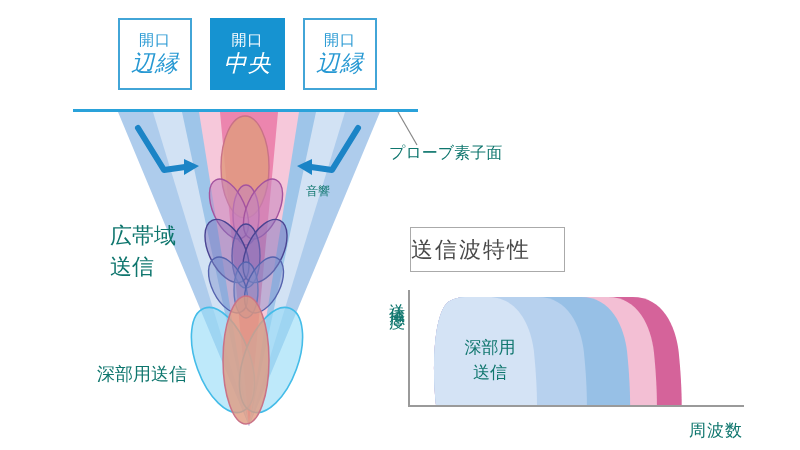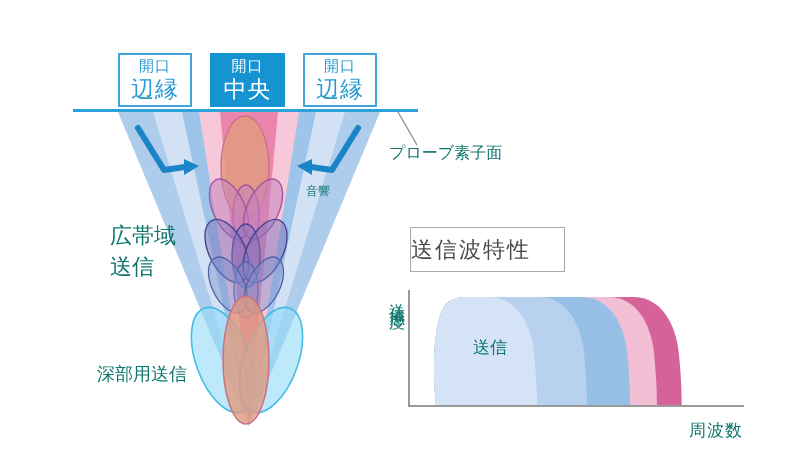--- a/index.html
+++ b/index.html
@@ -1,26 +1,26 @@
 <!DOCTYPE html>
 <html><head>
 <meta charset="utf-8">
 <style>
   html,body{margin:0;padding:0;background:#fff;}
   .canvas{position:relative;width:800px;height:450px;background:#ffffff;overflow:hidden;
           font-family:"Liberation Sans","DejaVu Sans",sans-serif;color:#4a4a4a;}
   svg.layer{position:absolute;left:0;top:0;}
   
-  .ap-box{position:absolute;top:18px;width:74px;height:54px;box-sizing:border-box;
+  .ap-box{position:absolute;top:18px;width:74px;height:72px;box-sizing:border-box;
           display:flex;flex-direction:column;justify-content:center;
-          text-align:center;line-height:1.15;margin-top:35px;}
+          text-align:center;line-height:1.15;}
   .ap-box.outline{background:#ffffff;border:2px solid #42a5d7;color:#2899d3;}
   .ap-box.filled{background:#1693d1;border:2px solid #1693d1;color:#ffffff;}
   .ap-line1{font-size:15px;letter-spacing:1px;}
-  .ap-line2{font-size:23px;letter-spacing:1px;margin-top:2px;}
+  .ap-line2{font-size:23px;letter-spacing:1px;margin-top:2px;font-style:italic;}
   
   .probe-line{position:absolute;left:73px;top:109px;width:345px;height:3px;background:#2aa2da;}
   
   .lbl{position:absolute;color:#0f766e;}
   .lbl-probe{left:389px;top:143px;font-size:16px;}
   .lbl-noise{left:306px;top:183px;font-size:12px;line-height:1.4;}
   .lbl-broadband{left:110px;top:221px;font-size:22px;line-height:1.4;}
   .lbl-deep{left:97px;top:362px;font-size:18px;}
   
   .chart-title-box{position:absolute;left:410px;top:227px;width:155px;height:45px;
@@ -135,16 +135,17 @@
     <div>送信</div>
   </div>
   <div class="lbl lbl-deep">深部用送信</div>
 
   <div class="chart-title-box">
     <span>送信波特性</span>
   </div>
   <div class="lbl lbl-ylabel">送信感度</div>
   <div class="lbl lbl-xlabel">周波数</div>
   <div class="lbl lbl-dome">
+    <div>深部用</div>
     <div>送信</div>
   </div>
 
 </div>
 
 </body></html>

